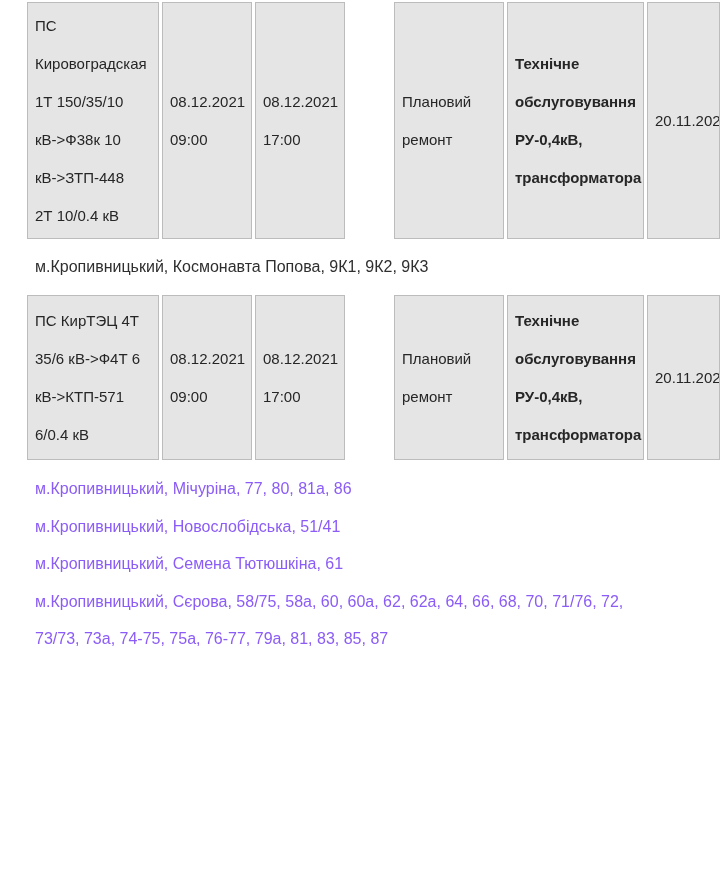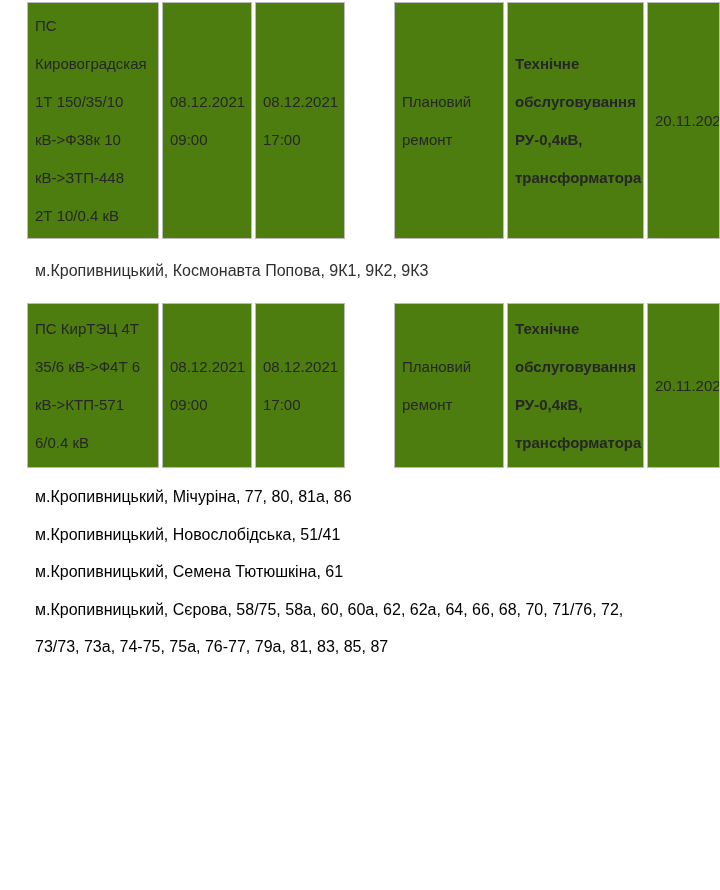--- a/index.html
+++ b/index.html
@@ -8,45 +8,45 @@
     font-family:"Liberation Sans","DejaVu Sans",sans-serif;
     color:#2a2a2a;
   }
   .page{width:720px;height:890px;position:relative;}
   .outage-table{padding-top:2px;}
   .t-row{
     display:flex;gap:3px;margin-left:27px;align-items:stretch;
   }
   .t-row .cell{
     box-sizing:border-box;
-    background:#4d7c0f;
+    background:#e5e5e5;
     border:1px solid #bcbcbc;
     padding:2px 6px 2px 7px;
     display:flex;align-items:center;
     font-size:15px;line-height:38px;color:#262626;
     white-space:pre-line;
     overflow:hidden;
   }
   .row-1{min-height:237px;}
   .row-2{min-height:165px;border-radius:22px;}
   .c1{width:132px;flex:0 0 132px;}
   .c2{width:90px;flex:0 0 90px;}
   .c3{width:90px;flex:0 0 90px;}
   .c4{width:110px;flex:0 0 110px;margin-left:46px;}
   .c5{width:137px;flex:0 0 137px;font-weight:bold;}
   .c6{flex:1 1 auto;}
   .addr-row{
-    height:64px;display:flex;align-items:center;
+    height:56px;display:flex;align-items:center;
     margin-left:27px;padding-left:8px;
     font-size:16px;color:#2f2f2f;
   }
   .addr-block{
     margin-left:35px;margin-right:20px;
     padding-top:10px;
-    font-size:16px;color:#000000;
+    font-size:16px;color:#8b5cf6;
   }
   .addr-block p{
     margin:0;line-height:37.6px;white-space:pre-line;
   }
 </style>
 </head>
 <body>
 
 <div class="page">
   <div class="outage-table">

